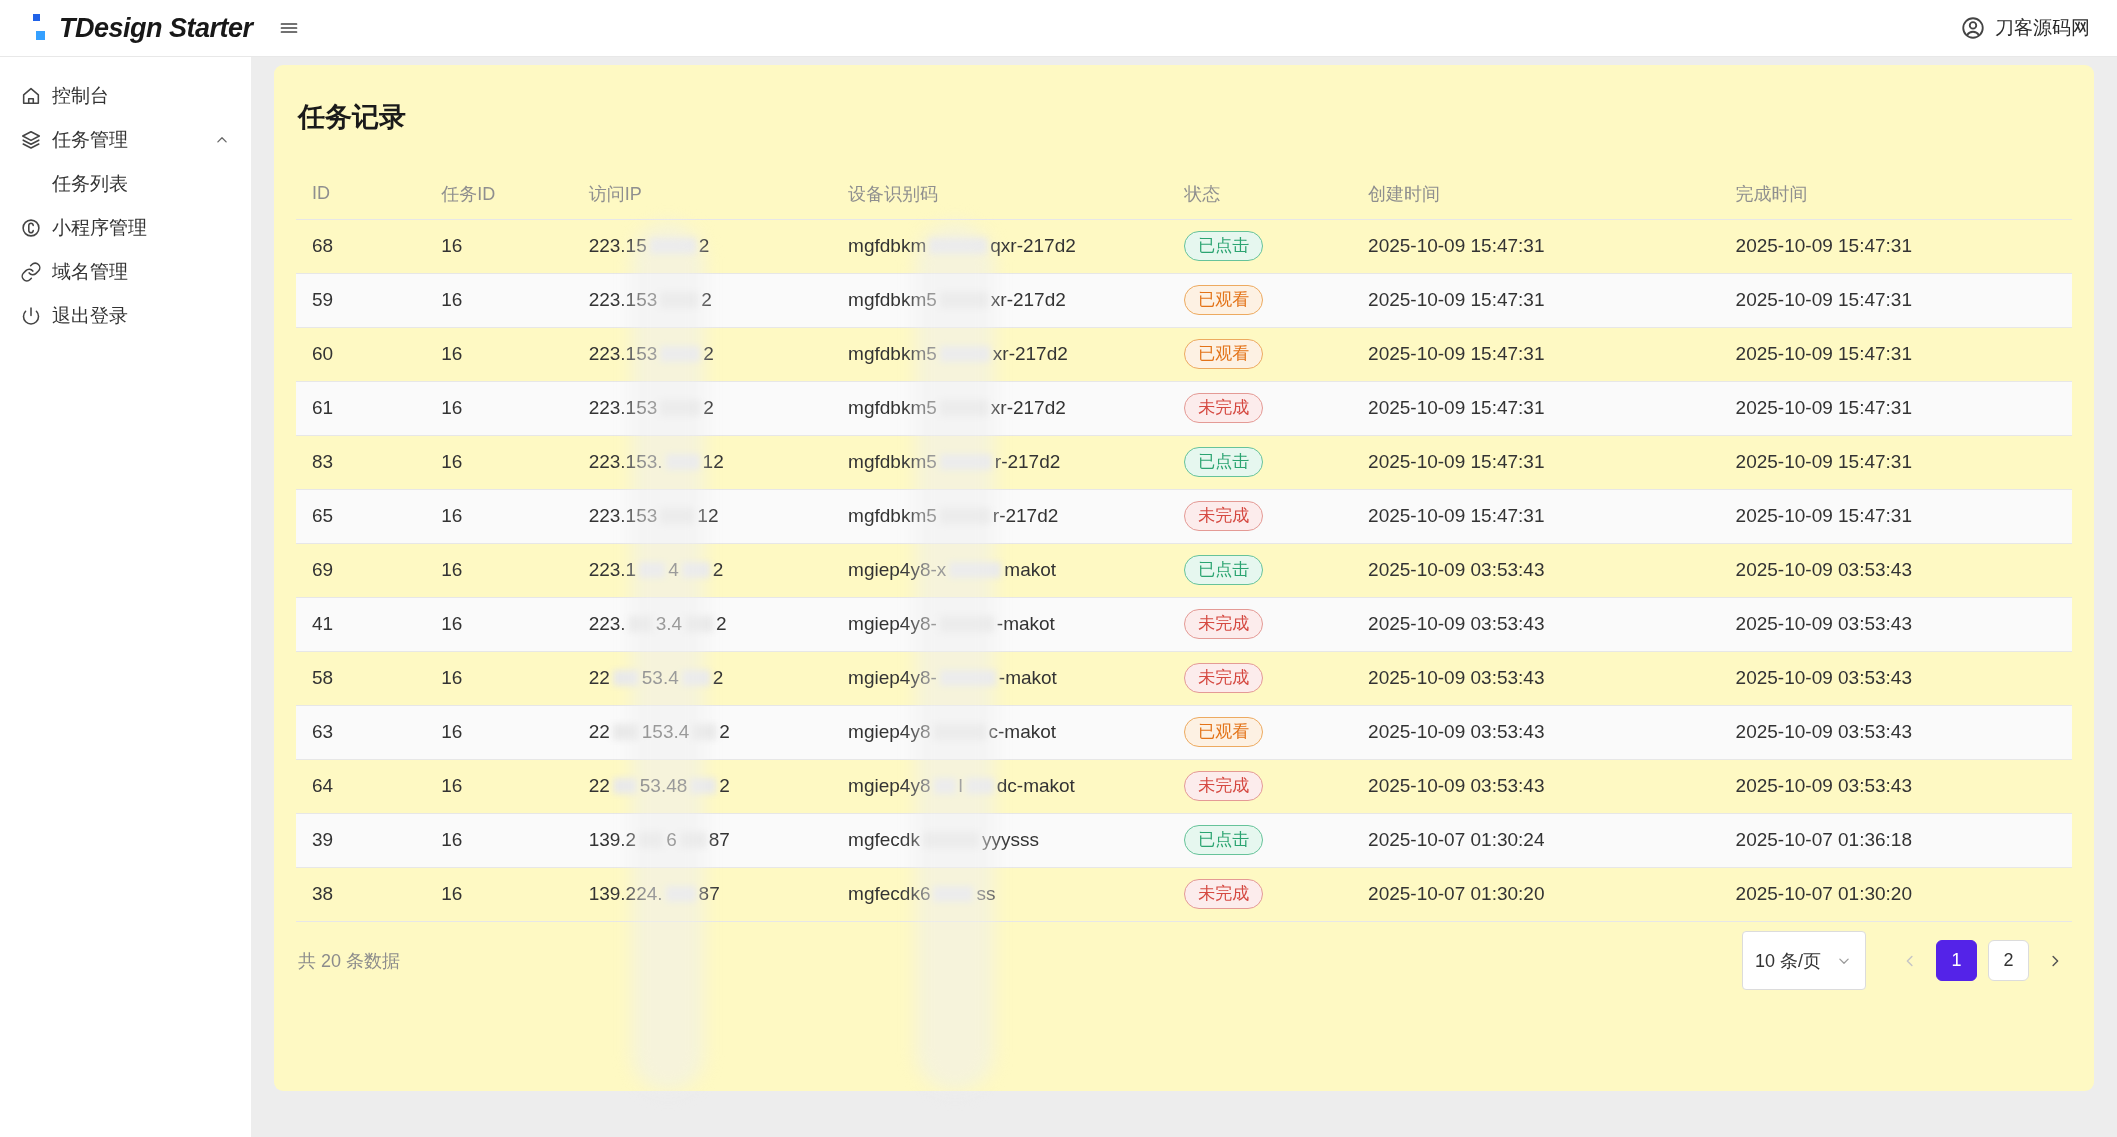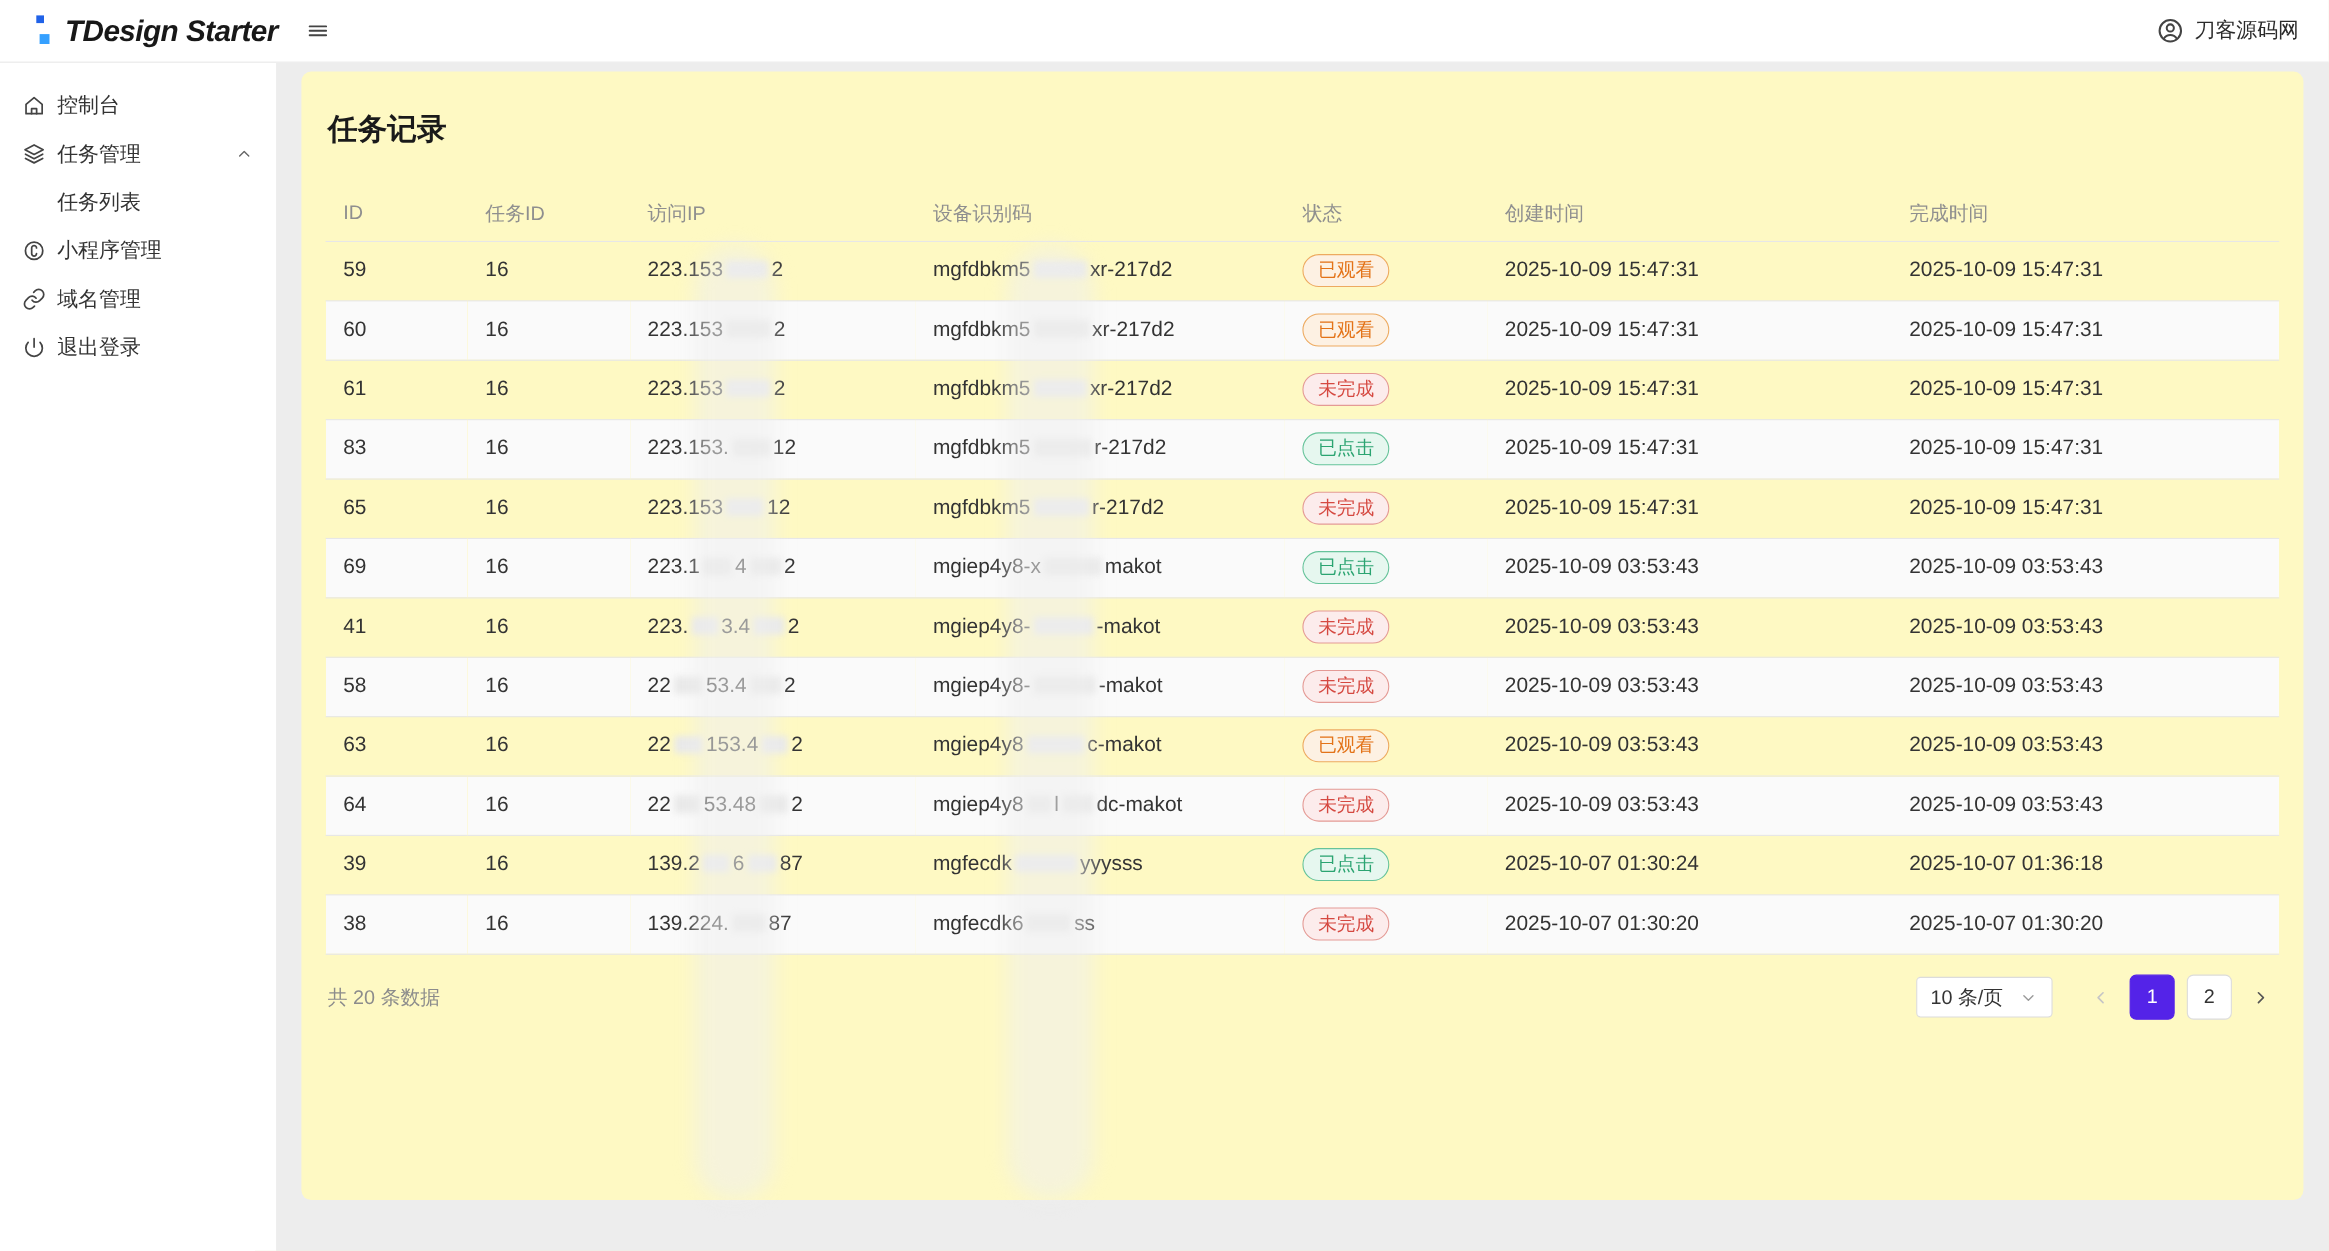--- a/index.html
+++ b/index.html
@@ -43,21 +43,21 @@
     border-radius:40px; pointer-events:none; }
   #smear1 { left:358px; top:158px; width:72px; height:868px; }
   #smear2 { left:642px; top:158px; width:78px; height:868px; }
 
   .pill { display:inline-block; border:1px solid; border-radius:999px; padding:3px 13px; font-size:17px; line-height:1.35; }
 
   
   .card-footer { display:flex; align-items:center; justify-content:space-between; height:78px; padding:0 2px;text-align:center; }
   .total-text { font-size:18px; color:#8c8c8c; }
   .pager { display:flex; align-items:center; gap:11px; }
-  .page-size { height:37px; min-width:107px; border:1px solid #dcdcdc; border-radius:4px; background:#fff;
+  .page-size { height:59px; min-width:107px; border:1px solid #dcdcdc; border-radius:4px; background:#fff;
     display:flex; align-items:center; gap:14px; padding:0 12px; font-size:18px; color:#333; cursor:pointer; }
   .page-arrow { width:30px; height:41px; display:flex; align-items:center; justify-content:center; cursor:pointer; }
   .page-arrow.first { margin-left:18px; }
   .page-arrow svg { stroke-width:2; fill:none; stroke-linecap:round; stroke-linejoin:round; }
   .page-btn { width:41px; height:41px; border-radius:6px; border:1px solid #dcdcdc; background:#fff; color:#333;
     font-size:18px; display:flex; align-items:center; justify-content:center; cursor:pointer; }
   .page-btn.current { background:#5423e8; border-color:#5423e8; color:#fff; }
 </style>
 </head>
 <body>
@@ -162,20 +162,29 @@
             <th>ID</th>
             <th>任务ID</th>
             <th>访问IP</th>
             <th>设备识别码</th>
             <th>状态</th>
             <th>创建时间</th>
             <th>完成时间</th>
           </tr>
         </thead>
       <tbody id="table-body">
+          <tr>
+            <td>68</td>
+            <td>16</td>
+            <td>223.15<span class="redact" style="width: 46px;"></span>2</td>
+            <td>mgfdbkm<span class="redact" style="width: 58px;"></span>qxr-217d2</td>
+            <td><span class="pill" style="color: rgb(43, 164, 113); background: rgb(230, 247, 239); border-color: rgb(102, 195, 154);">已点击</span></td>
+            <td>2025-10-09 15:47:31</td>
+            <td>2025-10-09 15:47:31</td>
+          </tr>
           <tr>
             <td>59</td>
             <td>16</td>
             <td>223.153<span class="redact" style="width: 38px;"></span>2</td>
             <td>mgfdbkm5<span class="redact" style="width: 48px;"></span>xr-217d2</td>
             <td><span class="pill" style="color: rgb(227, 115, 24); background: rgb(253, 241, 227); border-color: rgb(237, 170, 96);">已观看</span></td>
             <td>2025-10-09 15:47:31</td>
             <td>2025-10-09 15:47:31</td>
           </tr>
           <tr>

